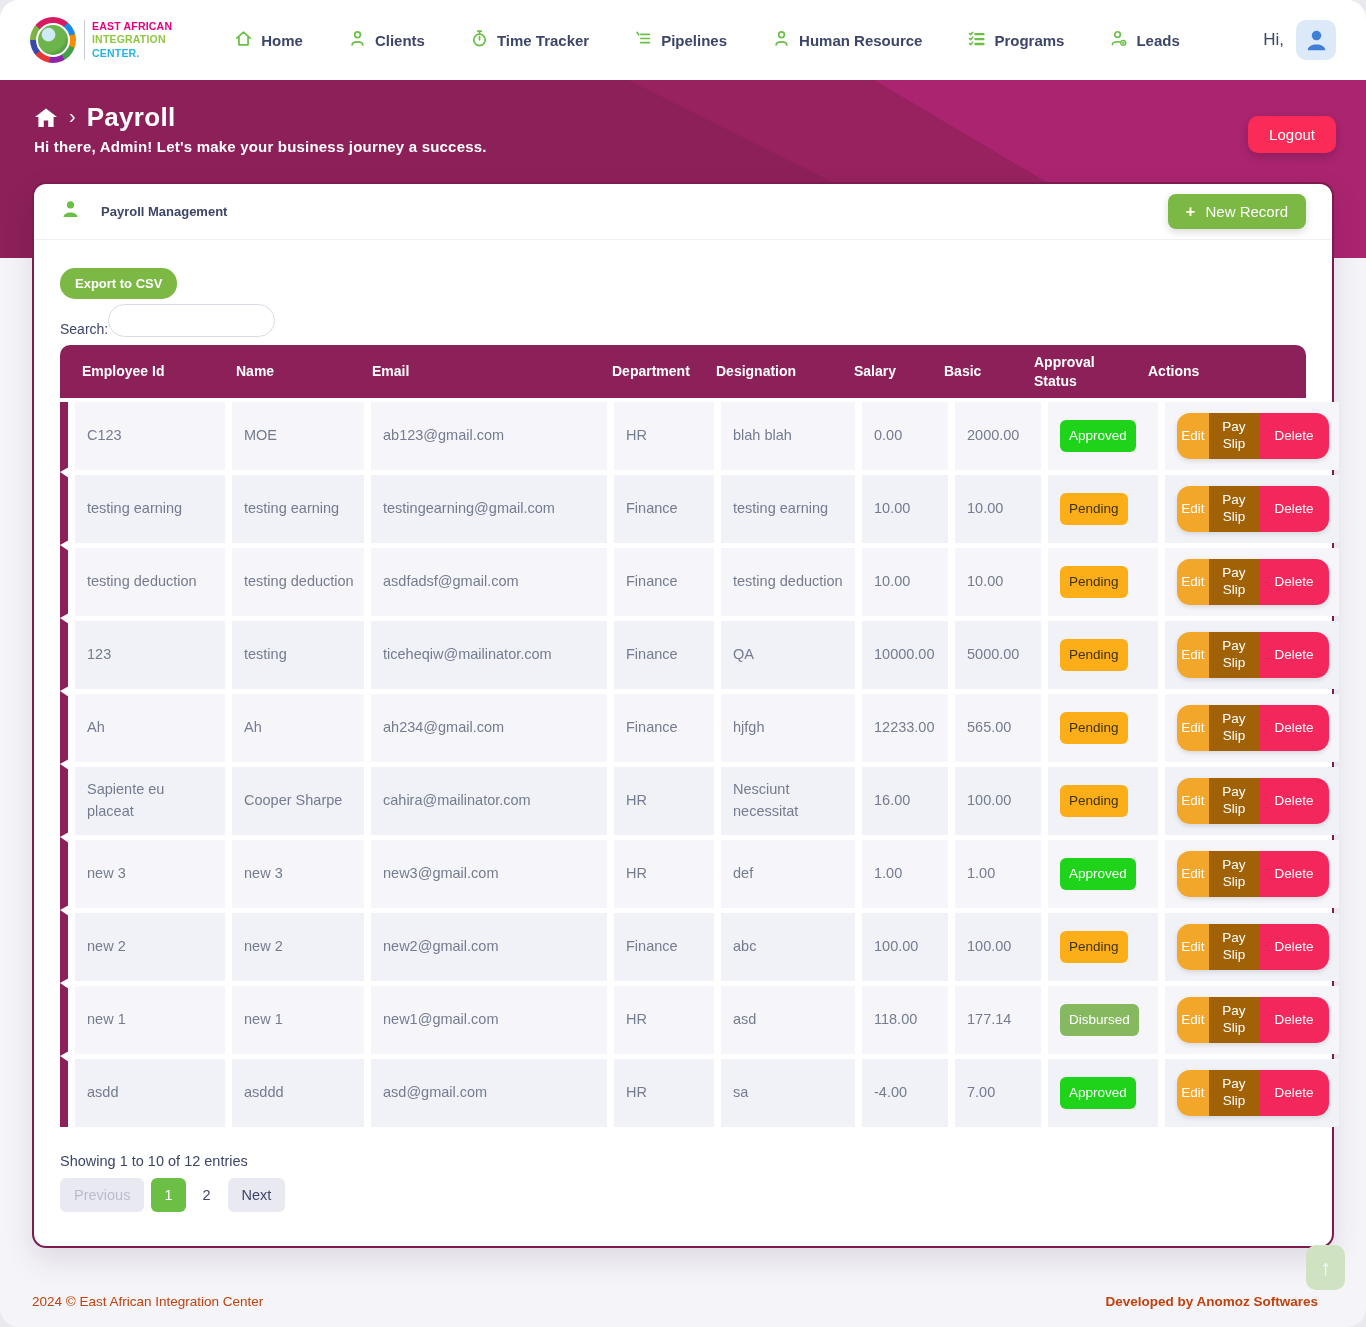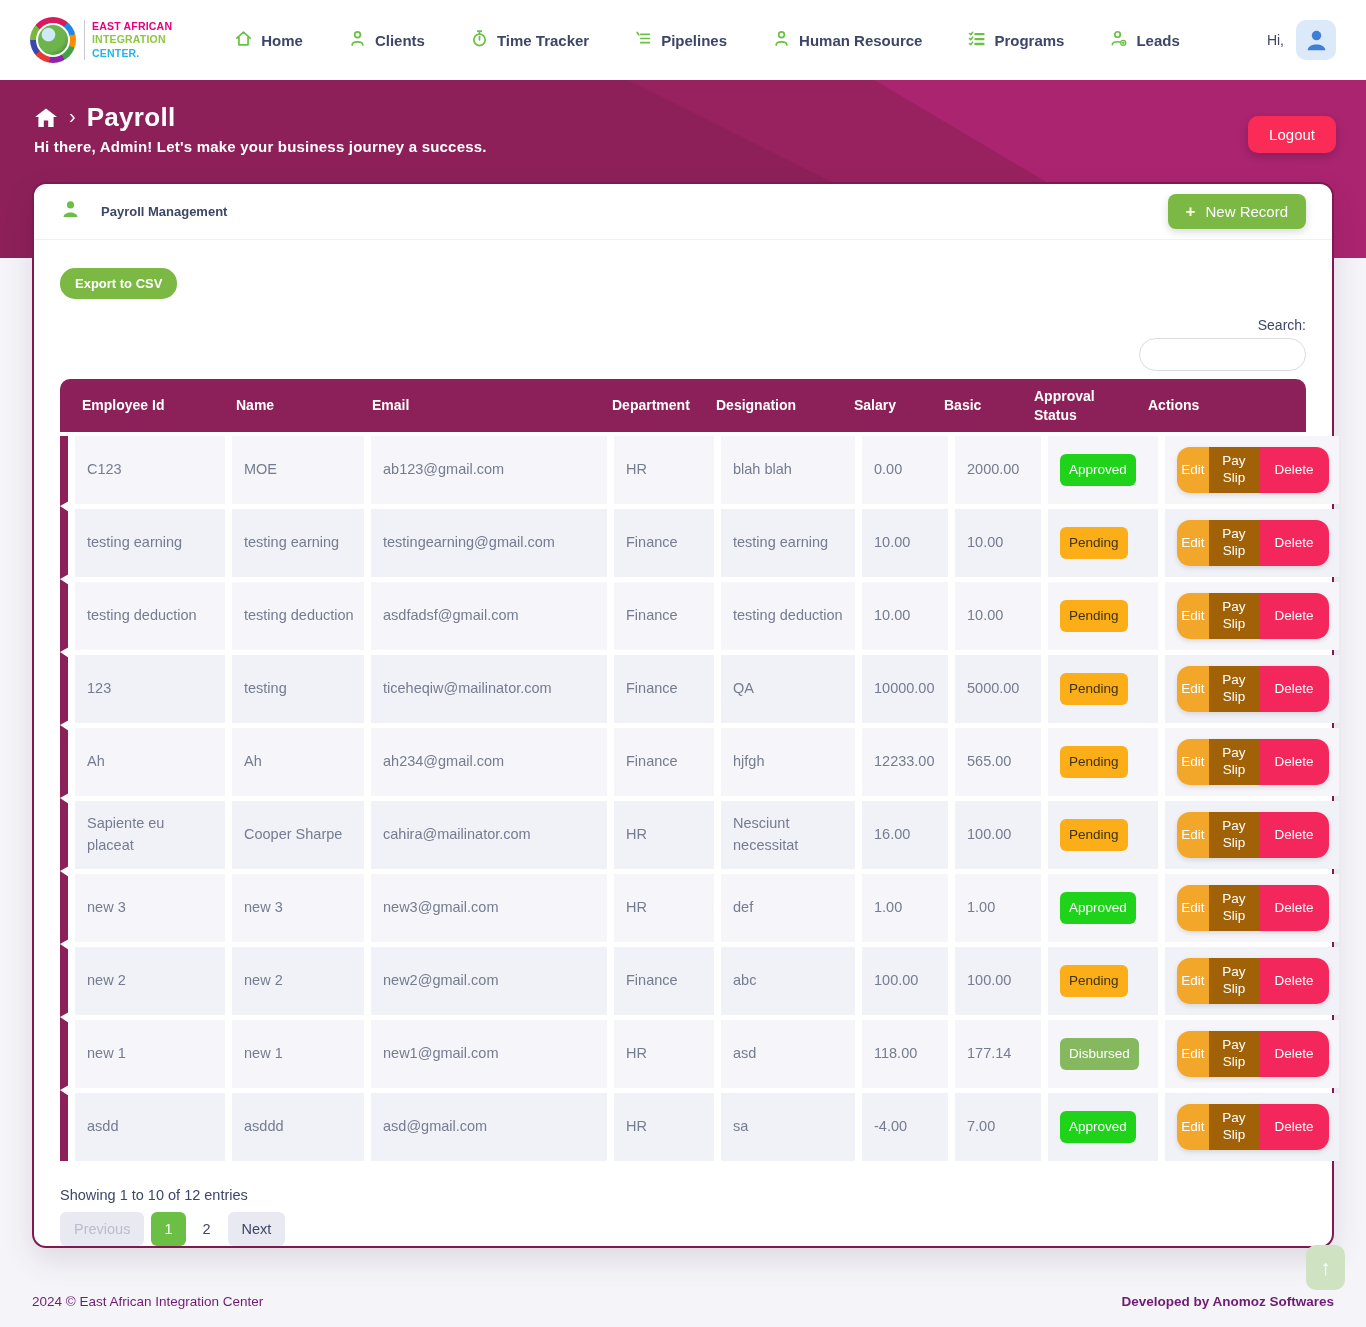--- a/index.html
+++ b/index.html
@@ -1,34 +1,34 @@
 <!DOCTYPE html>
 <html><head>
 <meta charset="utf-8">
 <style>
   * { box-sizing: border-box; margin: 0; padding: 0; }
   html,body { background:#e9e9ef; }
   body { font-family:"Liberation Sans", sans-serif; }
-  #app { width:1366px; height:1327px; position:relative; background:#f5f5f9; overflow:hidden; margin:0 auto; }
+  #app { width:1366px; height:1327px; position:relative; background:#f5f5f9; overflow:hidden; margin:0 auto;border-radius:19px; }
 
   
   .navbar { position:absolute; top:0; left:0; right:0; height:80px; background:#ffffff; display:flex; align-items:center; padding:0 30px; z-index:5; }
   .logo { display:flex; align-items:center; gap:8px; cursor:pointer; }
   .globe { width:46px; height:46px; border-radius:50%; position:relative; flex:0 0 auto;
     background:conic-gradient(#d81b60 0 40deg,#1e88e5 40deg 75deg,#fb8c00 75deg 110deg,#43a047 110deg 150deg,#8e24aa 150deg 190deg,#e53935 190deg 230deg,#3949ab 230deg 270deg,#7cb342 270deg 310deg,#d81b60 310deg 360deg); }
   .globe::after { content:''; position:absolute; inset:6px; border-radius:50%; border:2px solid #fff;
     background:radial-gradient(circle at 35% 32%, #cfe9f7 0 22%, #6db44a 26% 58%, #2f7c33 100%); }
   .logo-text { border-left:1.5px solid #c9c9d2; padding-left:7px; line-height:1.3; }
   .logo-text div { font-size:10.5px; font-weight:bold; letter-spacing:.2px; }
   .l1 { color:#e5007e; } .l2 { color:#8dc63f; } .l3 { color:#26b3e8; }
   .nav-items { display:flex; gap:45px; margin-left:62px; }
   .nav-item { display:flex; align-items:center; gap:8px; font-size:15px; font-weight:bold; color:#3d4668; cursor:pointer; white-space:nowrap; }
   .nav-item svg { flex:0 0 auto; }
   .nav-right { margin-left:auto; display:flex; align-items:center; gap:12px; }
-  .greeting { font-size:14px; color:#3d4668; }
+  .greeting { font-size:17px; color:#3d4668; }
   .avatar { width:40px; height:40px; border-radius:10px; background:#dbe9f9; display:flex; align-items:center; justify-content:center; cursor:pointer; }
 
   
   .hero { position:absolute; top:80px; left:0; right:0; height:178px; background:#8d2059; overflow:hidden; }
   .hero .shade1 { position:absolute; inset:0; background:#97225f; clip-path:polygon(46% 0, 100% 0, 100% 100%, 72% 100%); }
   .hero .shade2 { position:absolute; inset:0; background:#ab2470; clip-path:polygon(64% 0, 100% 0, 100% 100%, 86% 100%); }
   .hero-content { position:relative; z-index:1; padding:22px 0 0 34px; color:#fff; }
   .breadcrumb { display:flex; align-items:center; gap:11px; }
   .bc-home { display:flex; align-items:center; cursor:pointer; }
   .bc-sep { font-size:20px; line-height:1; margin-top:-3px; }
@@ -41,21 +41,21 @@
   .card { position:absolute; left:32px; right:32px; top:182px; height:1066px; background:#fff; z-index:4;
     border:2px solid #7d1b51; border-radius:14px; box-shadow:0 12px 30px rgba(60,20,60,.12); }
   .card-header { height:56px; display:flex; align-items:center; gap:20px; padding:0 26px; border-bottom:1px solid #eef0f4; }
   .card-title { font-size:13px; color:#3d4668; font-weight:bold; }
   .new-record { margin-left:auto; background:#7cb944; color:#fff; border:none; border-radius:8px; font-family:inherit;
     font-size:15px; padding:9px 18px; display:flex; align-items:center; gap:10px; cursor:pointer; box-shadow:0 3px 8px rgba(0,0,0,.15); }
   .plus { font-weight:bold; font-size:17px; line-height:1; color:#fdfde2; }
   .card-body { padding:28px 26px 0; }
   .export-btn { display:block; background:#7cb944; color:#fff; border:none; border-radius:15px; font-family:inherit;
     font-size:13px; font-weight:bold; padding:8px 15px; cursor:pointer; }
-  .search-row { display:flex; flex-direction:column; align-items:flex-end; margin-top:18px;justify-content:flex-end; }
+  .search-row { display:flex; align-items:flex-end; margin-top:0; }
   .search-label { font-size:14px; color:#3d4668; }
   .search-input { margin-top:5px; width:167px; height:33px; border:1px solid #d9dbe4; border-radius:17px; outline:none;
     padding:0 13px; font-family:inherit; font-size:14px; color:#3d4668; background:#fff; }
 
   
   .ptable { margin-top:8px; }
   .thead, .trow { display:grid; grid-template-columns:8px 150px 132px 236px 100px 134px 86px 86px 110px 1fr; column-gap:4px; }
   .thead { background:#8c2159; border-radius:10px 10px 0 0; color:#fff; font-size:14px; font-weight:bold;
     align-items:center; min-height:53px; padding:6px 0; }
   .th { padding-left:10px; line-height:1.35; cursor:pointer; }
@@ -81,22 +81,22 @@
   
   .pagination { margin-top:26px; }
   .page-summary { font-size:14.5px; color:#3d4668; }
   .page-controls { display:flex; align-items:center; gap:7px; margin-top:9px; }
   .pbtn { border:none; border-radius:6px; font-family:inherit; font-size:14.5px; padding:9px 14px; background:#e9e9f1; color:#3d4668; cursor:pointer; }
   .pbtn.prev { color:#b9bccb; }
   .pbtn.page-active { background:#6cbf45; color:#fff; padding:9px 13px; }
   .pbtn.page-plain { background:transparent; padding:9px 10px; }
 
   
-  .footer { position:absolute; left:0; right:0; bottom:0; height:76px; display:flex; align-items:flex-end; justify-content:space-between;
-    padding:0 32px 18px; color:#701a75; font-size:13.5px; }
+  .footer { position:absolute; left:0; right:16px; bottom:0; height:76px; display:flex; align-items:flex-end; justify-content:space-between;
+    padding:0 32px 18px; color:#c2410c; font-size:13.5px; }
   .footer-right { font-weight:bold; }
   .scroll-top { position:absolute; right:21px; bottom:37px; width:39px; height:45px; border:none; border-radius:10px;
     background:#cfe2c1; color:#fff; font-size:21px; font-weight:bold; cursor:pointer; z-index:6; }
 </style>
 </head>
 <body>
 
 <div id="app">
 
   <div class="navbar">

